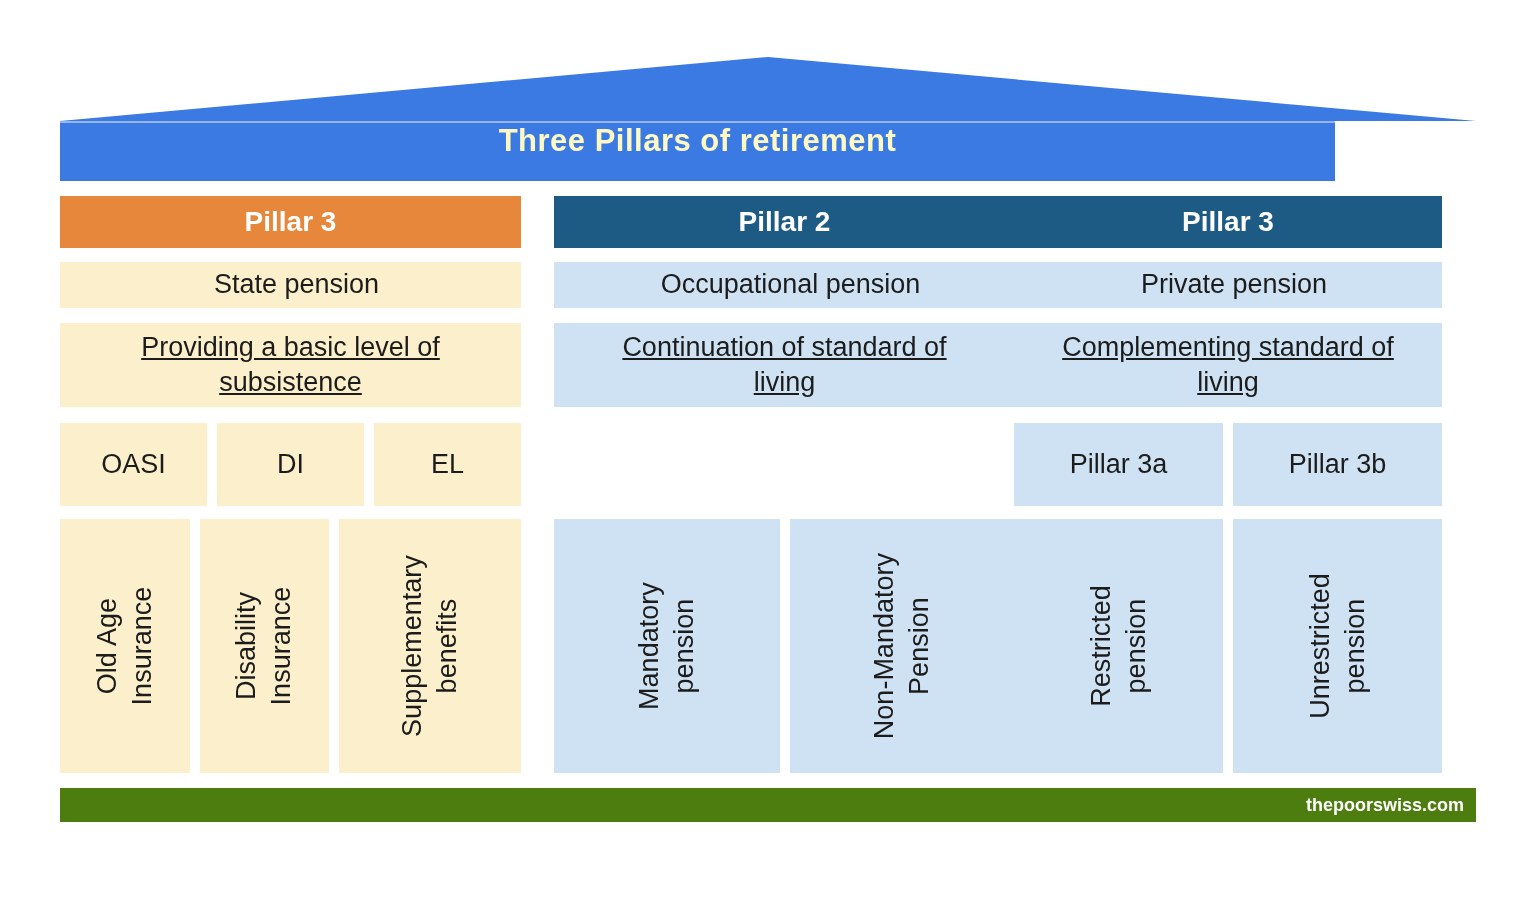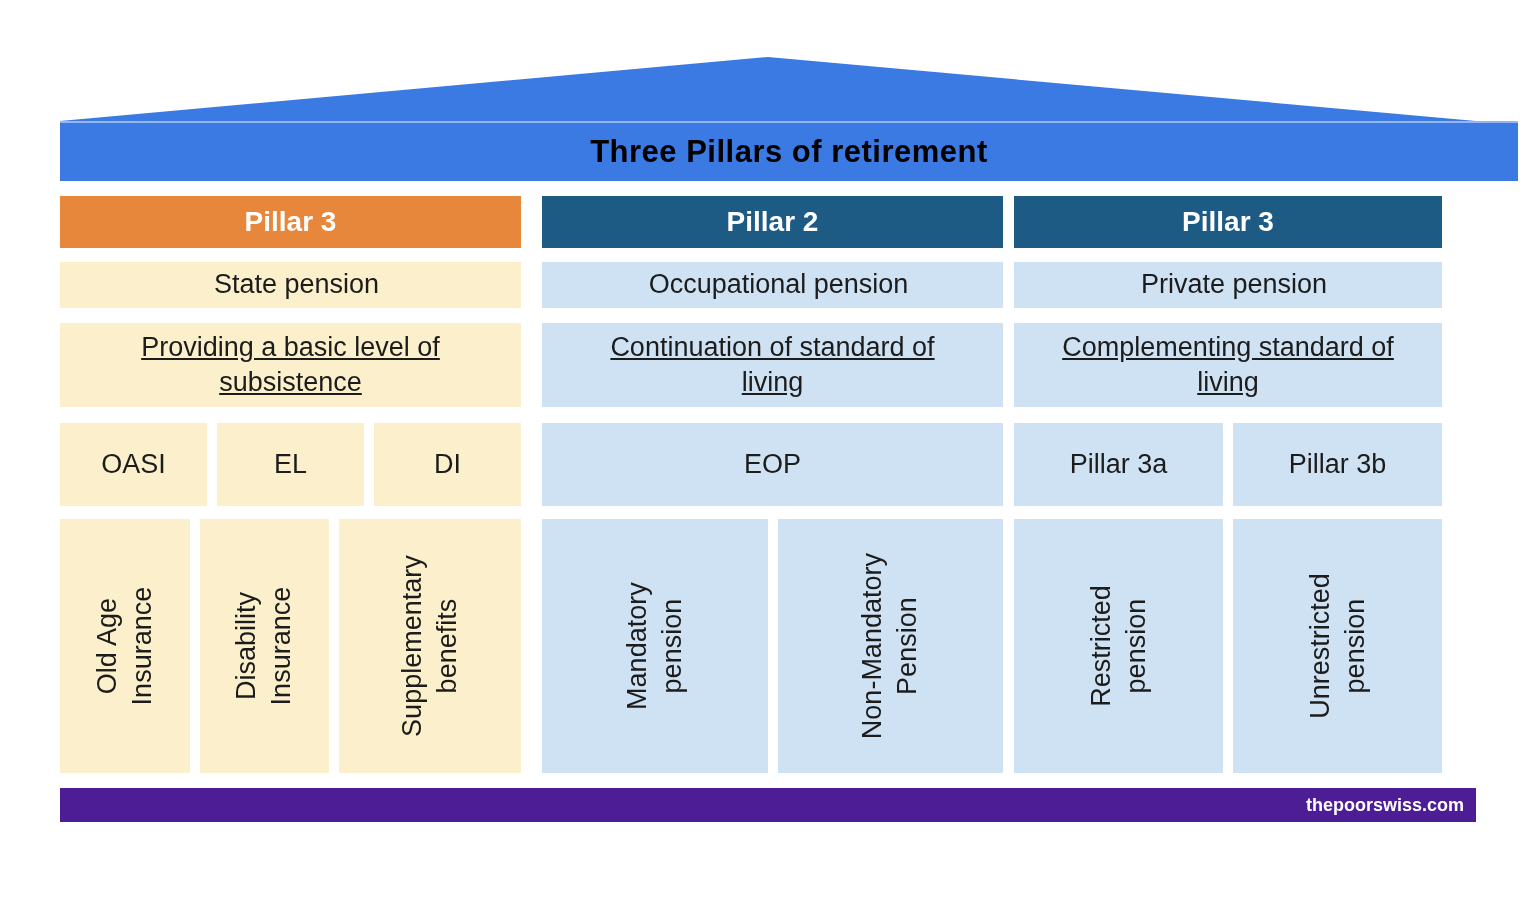--- a/index.html
+++ b/index.html
@@ -22,37 +22,36 @@
     width: 1416px;
     height: 64px;
     display: block;
   }
 
   
   .title-bar {
     position: absolute;
     left: 60px;
     top: 121px;
-    width: 1458px;
+    width: 1275px;
     height: 60px;
     background: #3b7ae3;
     border-top: 2px solid rgba(255,255,255,0.45);
     display: flex;
-    align-items: center;
     justify-content: center;
-    color: #000000;
+    color: #fef9c3;
     font-size: 31px;
     font-weight: bold;
     letter-spacing: 0.5px;
   }
 
   
   .pillar { position: absolute; top: 196px; }
   .pillar-1 { left: 60px;   width: 461px; }
-  .pillar-2 { left: 542px;  width: 461px; }
+  .pillar-2 { left: 554px;  width: 461px; }
   .pillar-3 { left: 1014px; width: 428px; }
 
   .cell {
     display: flex;
     align-items: center;
     justify-content: center;
     text-align: center;
     font-size: 27px;
     line-height: 1.3;
   }
@@ -86,21 +85,21 @@
     font-size: 27px;
   }
 
   
   .footer-bar {
     position: absolute;
     left: 60px;
     top: 788px;
     width: 1416px;
     height: 34px;
-    background: #4c1d95;
+    background: #4d7c0f;
     display: flex;
     align-items: center;
     justify-content: flex-end;
     padding-right: 12px;
     color: #ffffff;
     font-size: 18px;
     font-weight: bold;
   }
 </style>
 </head>
@@ -116,22 +115,22 @@
     <span>Three Pillars of retirement</span>
   </div>
 
   <div class="pillar pillar-1">
     <div class="cell hdr">Pillar 3</div>
     <div class="cell body-cell sub1">State pension</div>
     <div class="cell body-cell sub2 pre">Providing a basic level of
 subsistence</div>
     <div class="row row-abbr">
       <div class="cell body-cell">OASI</div>
+      <div class="cell body-cell">DI</div>
       <div class="cell body-cell">EL</div>
-      <div class="cell body-cell">DI</div>
     </div>
     <div class="row row-tall">
       <div class="cell body-cell">
         <span class="vtext">Old Age
 Insurance</span>
       </div>
       <div class="cell body-cell">
         <span class="vtext">Disability
 Insurance</span>
       </div>
@@ -141,21 +140,20 @@
       </div>
     </div>
   </div>
 
   <div class="pillar pillar-2">
     <div class="cell hdr">Pillar 2</div>
     <div class="cell body-cell sub1">Occupational pension</div>
     <div class="cell body-cell sub2 pre">Continuation of standard of
 living</div>
     <div class="row row-abbr">
-      <div class="cell body-cell">EOP</div>
     </div>
     <div class="row row-tall">
       <div class="cell body-cell">
         <span class="vtext">Mandatory
 pension</span>
       </div>
       <div class="cell body-cell">
         <span class="vtext">Non-Mandatory
 Pension</span>
       </div>

